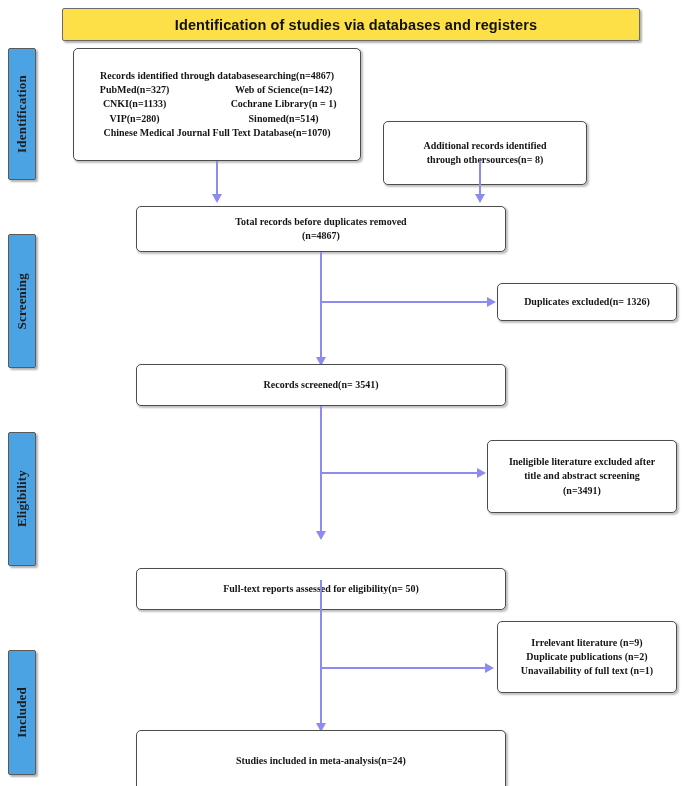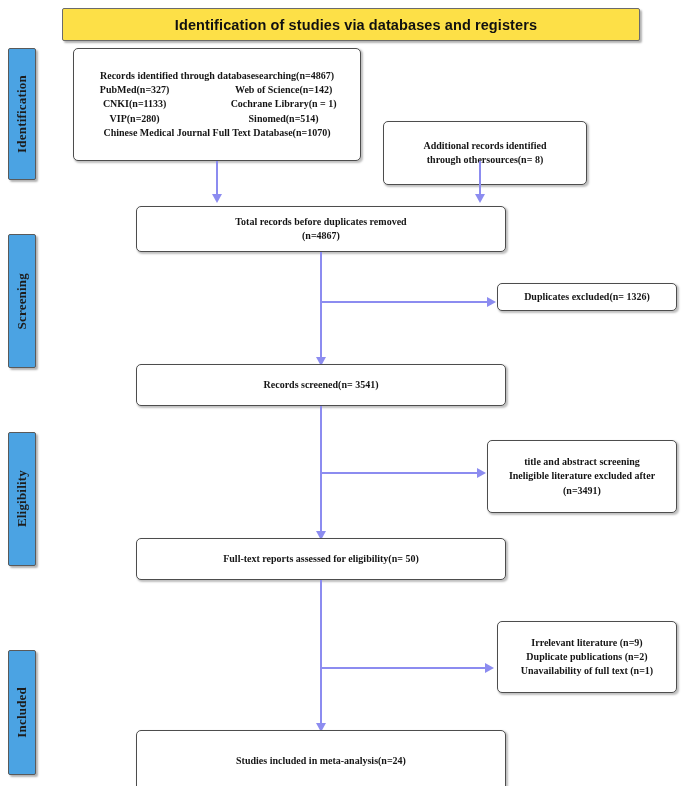--- a/index.html
+++ b/index.html
@@ -187,47 +187,47 @@
       <span class="ln">(n=4867)</span>
     </div>
   </div>
 
   <div class="vline" style="left:320px; top:252px; height:108px;"></div>
   <div class="arrow-down" style="left:316px; top:357px;"></div>
 
   <div class="hline" style="left:320px; top:301px; width:168px;"></div>
   <div class="arrow-right" style="left:487px; top:297px;"></div>
 
-  <div class="fbox" style="left:497px; top:283px; width:180px; height:28px;">
+  <div class="fbox" style="left:497px; top:283px; width:180px; height:38px;">
     <div class="btxt">
       <span class="ln">Duplicates excluded(n= 1326)</span>
     </div>
   </div>
 
   <div class="fbox" style="left:136px; top:364px; width:370px; height:42px;">
     <div class="btxt">
       <span class="ln">Records screened(n= 3541)</span>
     </div>
   </div>
 
   <div class="vline" style="left:320px; top:406px; height:128px;"></div>
   <div class="arrow-down" style="left:316px; top:531px;"></div>
 
   <div class="hline" style="left:320px; top:472px; width:158px;"></div>
   <div class="arrow-right" style="left:477px; top:468px;"></div>
 
   <div class="fbox" style="left:487px; top:440px; width:190px; height:73px;">
     <div class="btxt">
+      <span class="ln">Ineligible literature excluded after</span>
       <span class="ln">title and abstract screening</span>
-      <span class="ln">Ineligible literature excluded after</span>
       <span class="ln">(n=3491)</span>
     </div>
   </div>
 
-  <div class="fbox" style="left:136px; top:538px; width:370px; height:42px;">
+  <div class="fbox" style="left:136px; top:568px; width:370px; height:42px;">
     <div class="btxt">
       <span class="ln">Full-text reports assessed for eligibility(n= 50)</span>
     </div>
   </div>
 
   <div class="vline" style="left:320px; top:580px; height:146px;"></div>
   <div class="arrow-down" style="left:316px; top:723px;"></div>
 
   <div class="hline" style="left:320px; top:667px; width:166px;"></div>
   <div class="arrow-right" style="left:485px; top:663px;"></div>

